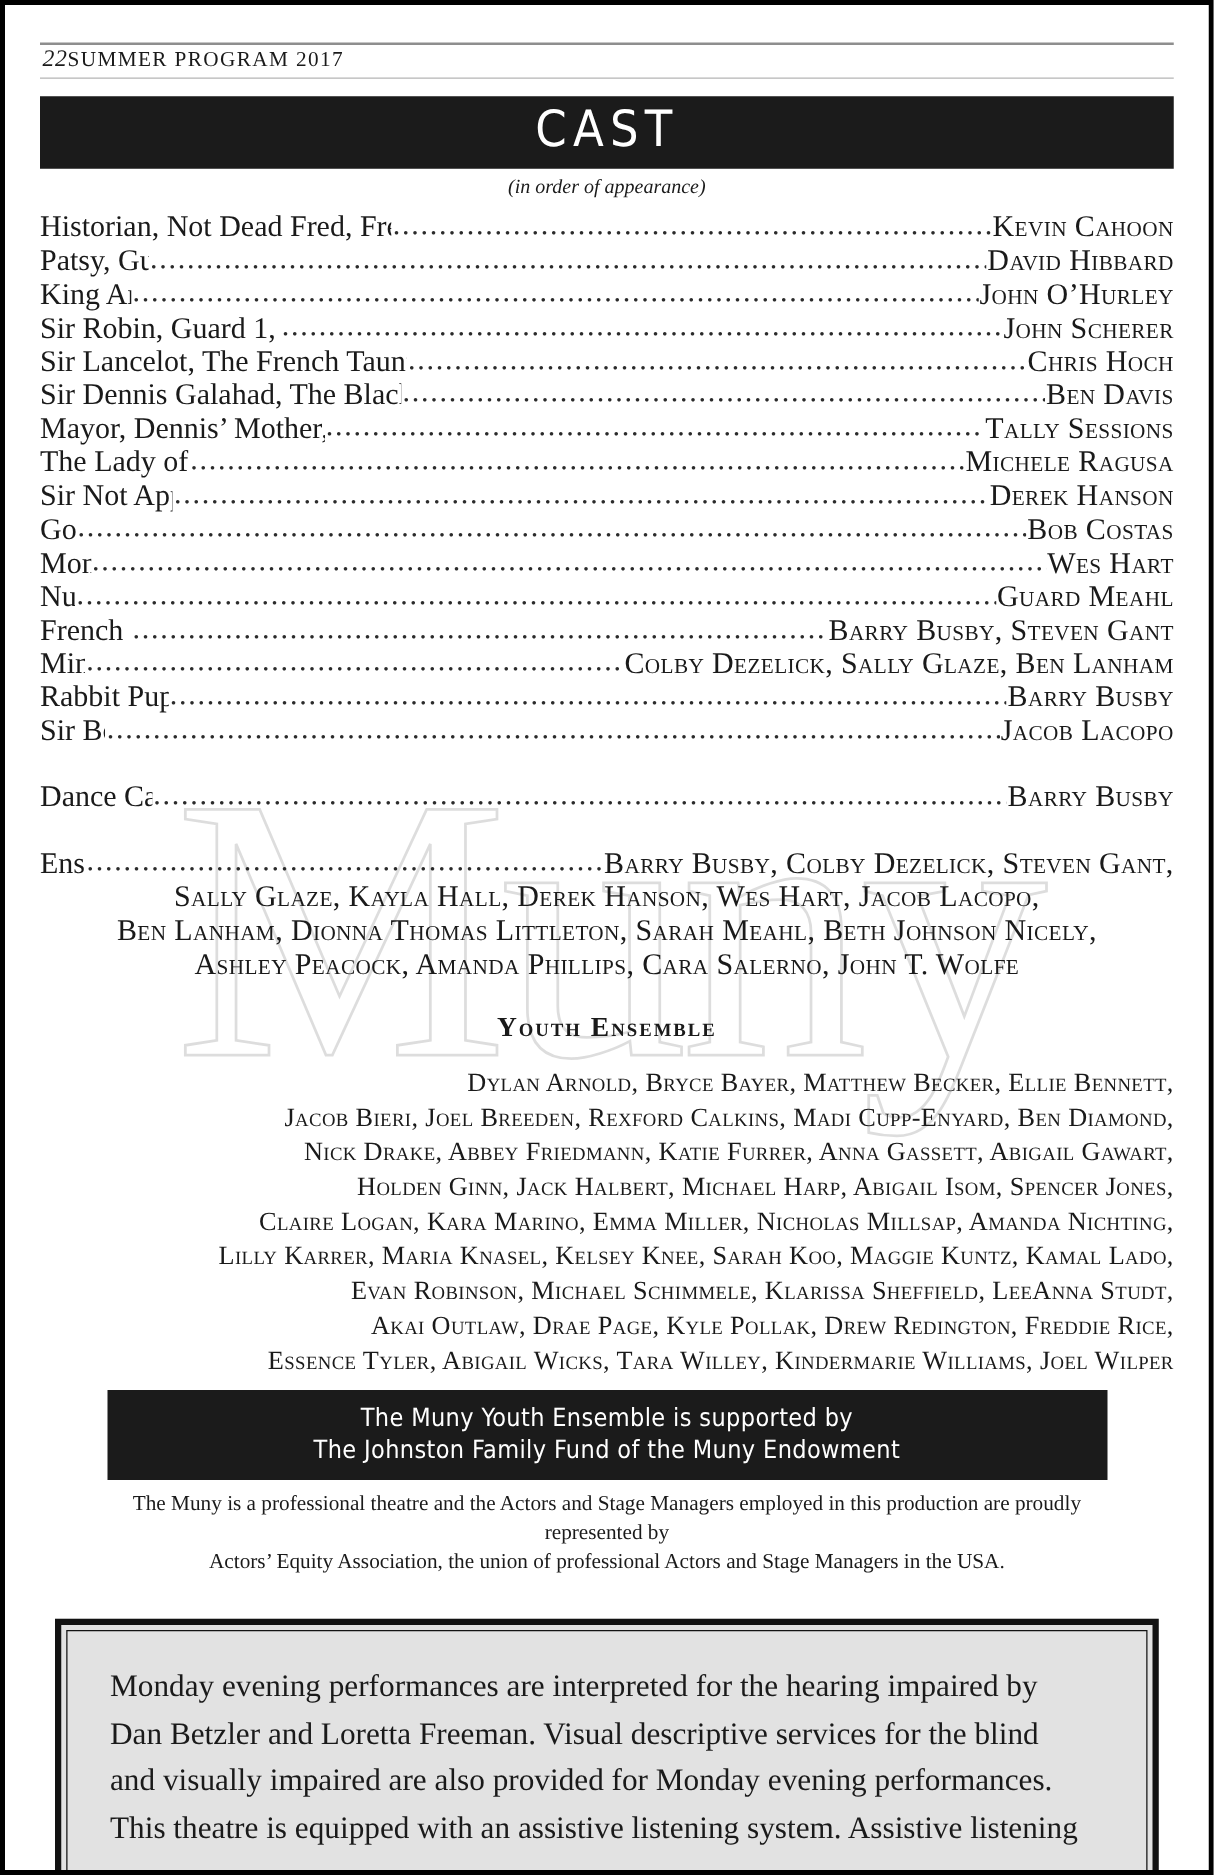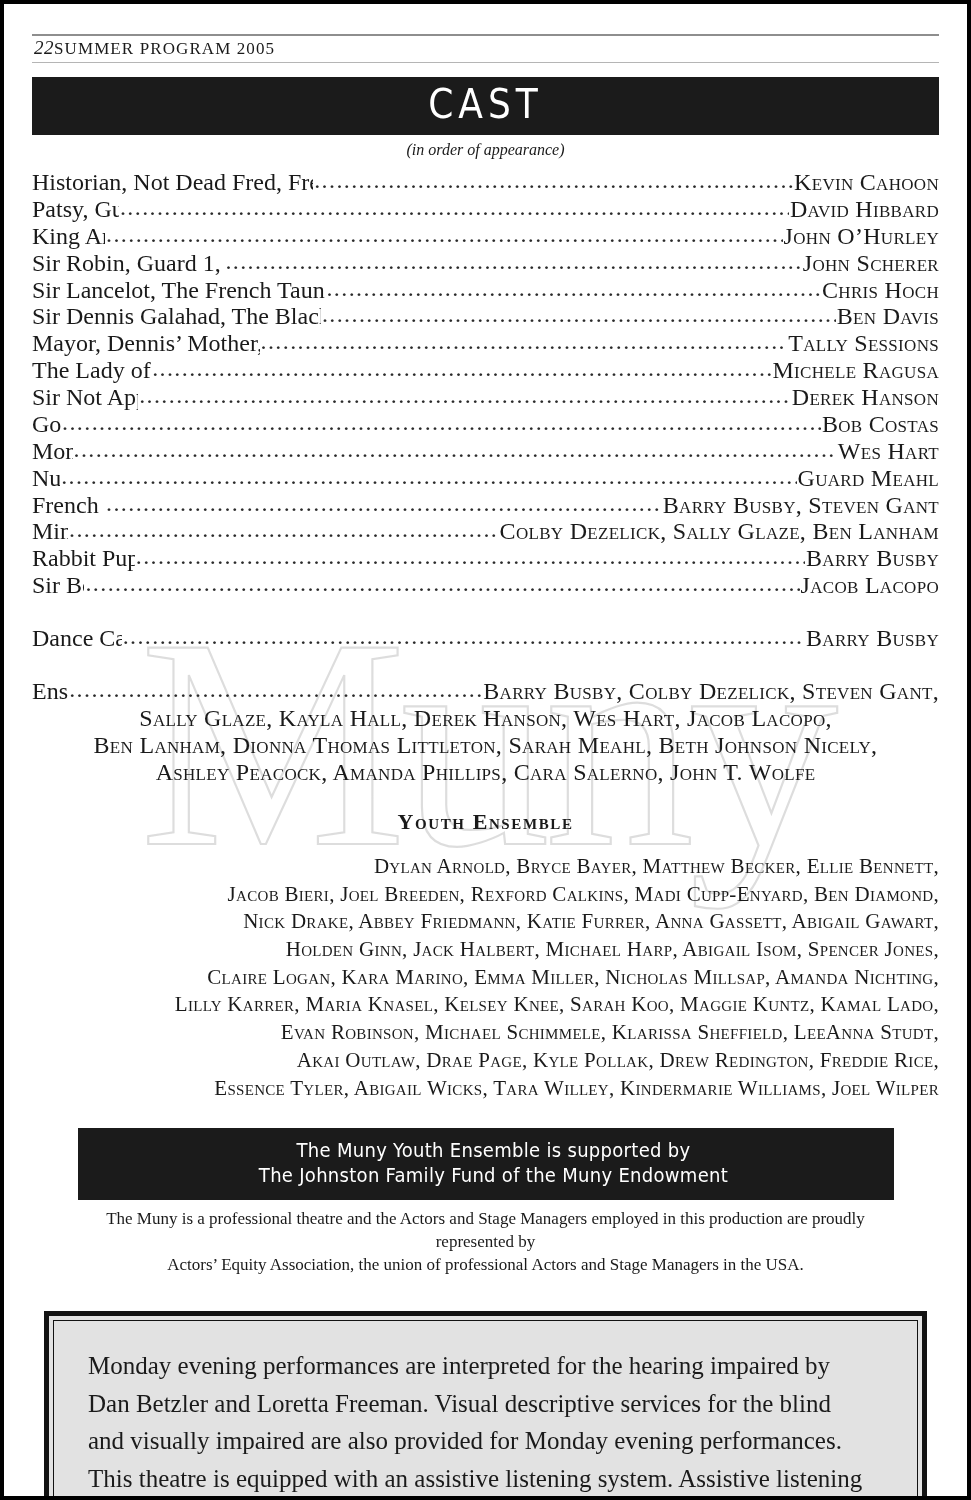--- a/index.html
+++ b/index.html
@@ -153,23 +153,23 @@
     font-size: 21px;
     line-height: 1.32;
     font-variant: small-caps;
     letter-spacing: 0.3px;
     white-space: nowrap;
   }
   .youth-lines .cont-line { display: block; }
 
   
   .banner-support {
-    margin: 26px auto 0 auto;
+    margin: 10px auto 0 auto;
     width: 800px;
-    padding: 10px 0 12px 16px;
+    padding: 10px 0 12px 0;
   }
   .banner-support .line {
     display: block;
     font-family: "DejaVu Sans Condensed", "Liberation Sans Narrow", "Liberation Sans", sans-serif;
     font-size: 20px;
     line-height: 1.25;
     letter-spacing: 0.3px;
   }
 
   
@@ -207,21 +207,21 @@
   <div class="watermark">
     <svg width="900" height="430" viewBox="0 0 900 430" aria-hidden="true">
       <text class="wm-text" x="450" y="310" text-anchor="middle">Muny</text>
     </svg>
   </div>
 
   <div class="inner">
 
     <div class="runhead">
       <span class="folio">22</span>
-      <span class="runhead-title">SUMMER PROGRAM 2005</span>
+      <span class="runhead-title">SUMMER PROGRAM 2017</span>
     </div>
 
     <div class="banner banner-cast">
       <span class="banner-label">CAST</span>
     </div>
 
     <div class="subtitle">(in order of appearance)</div>
 
     <div class="cast-list">
 

